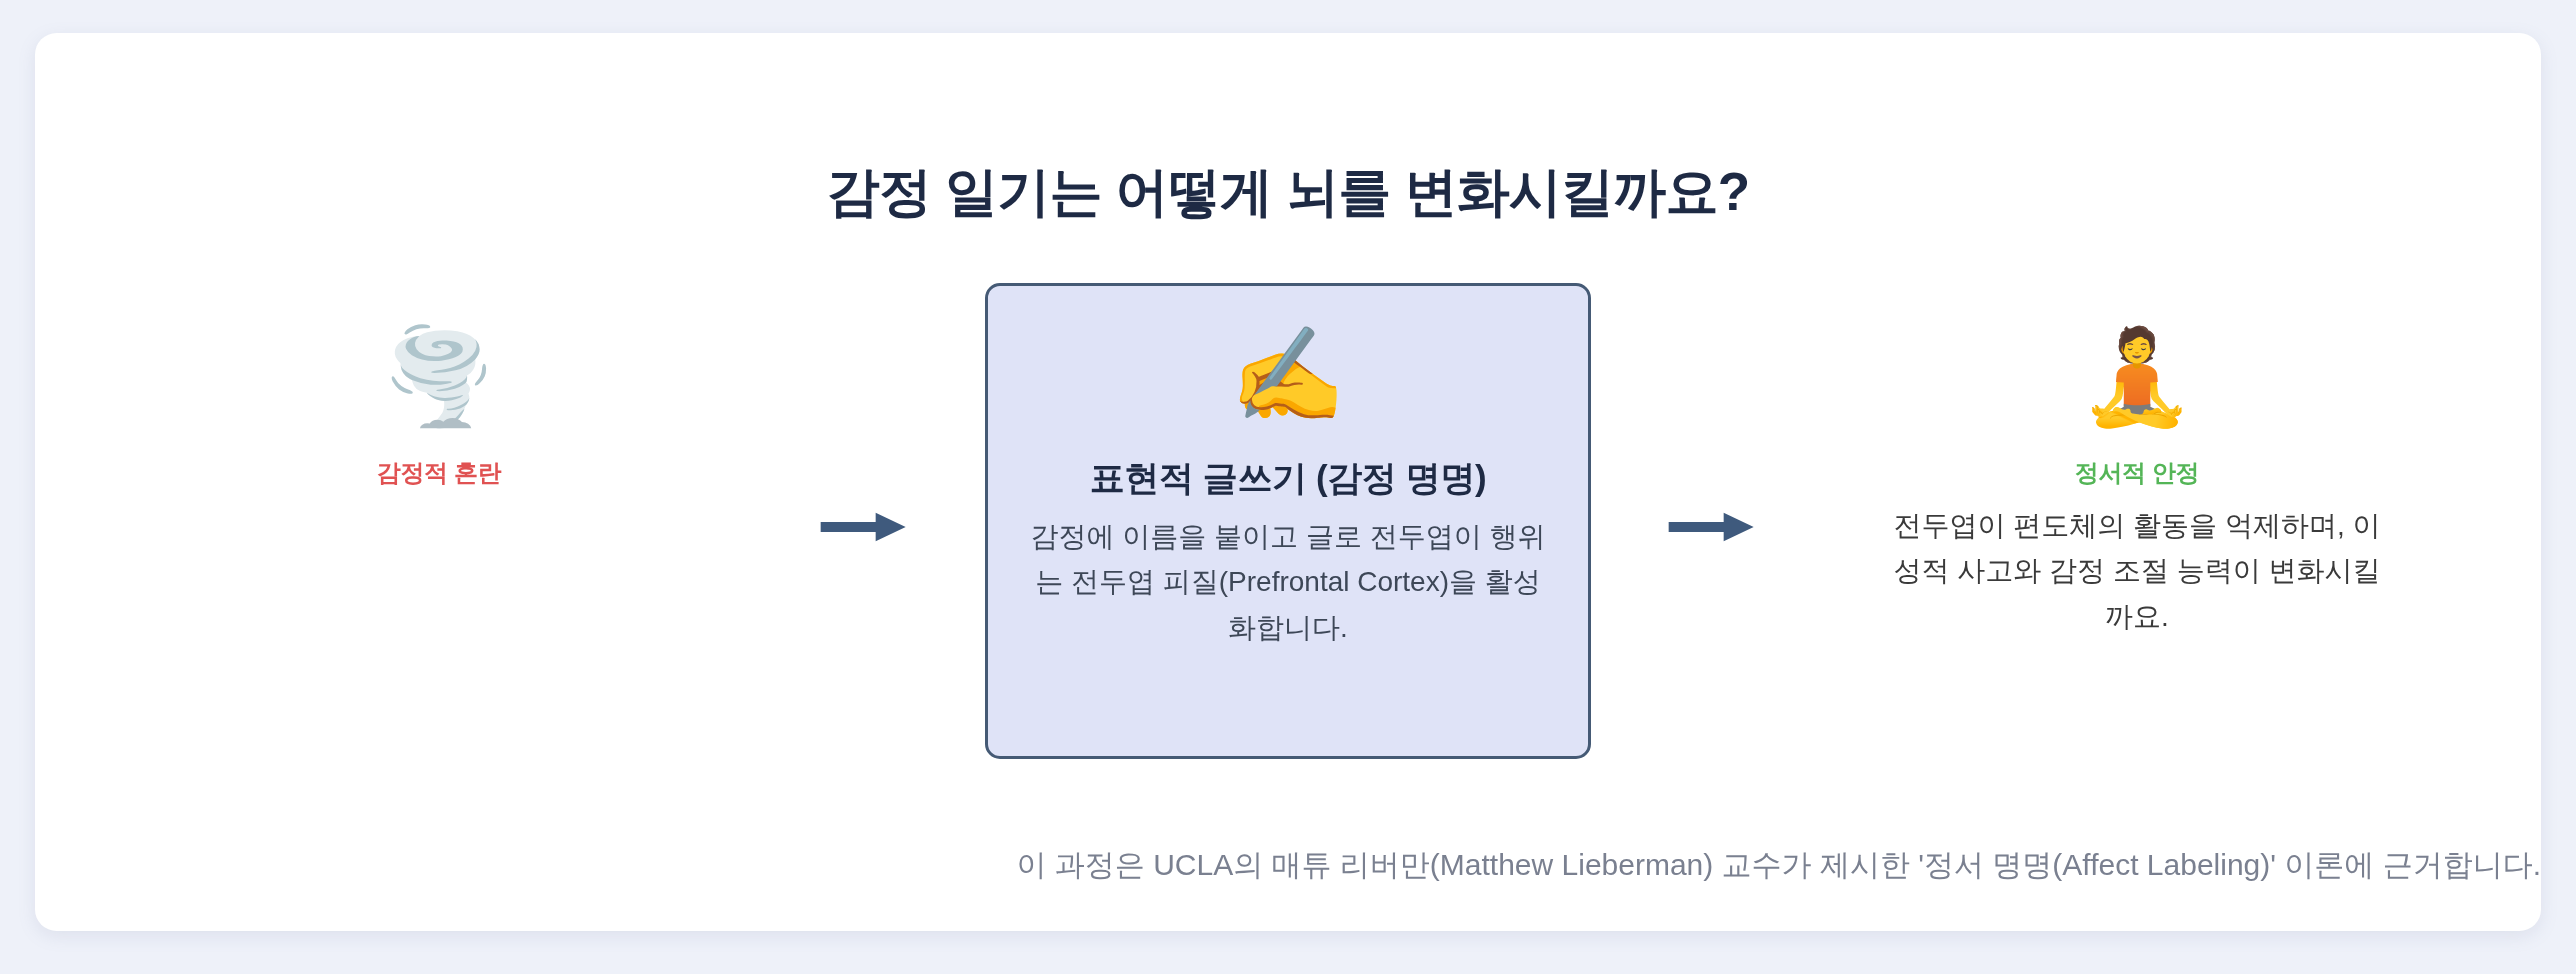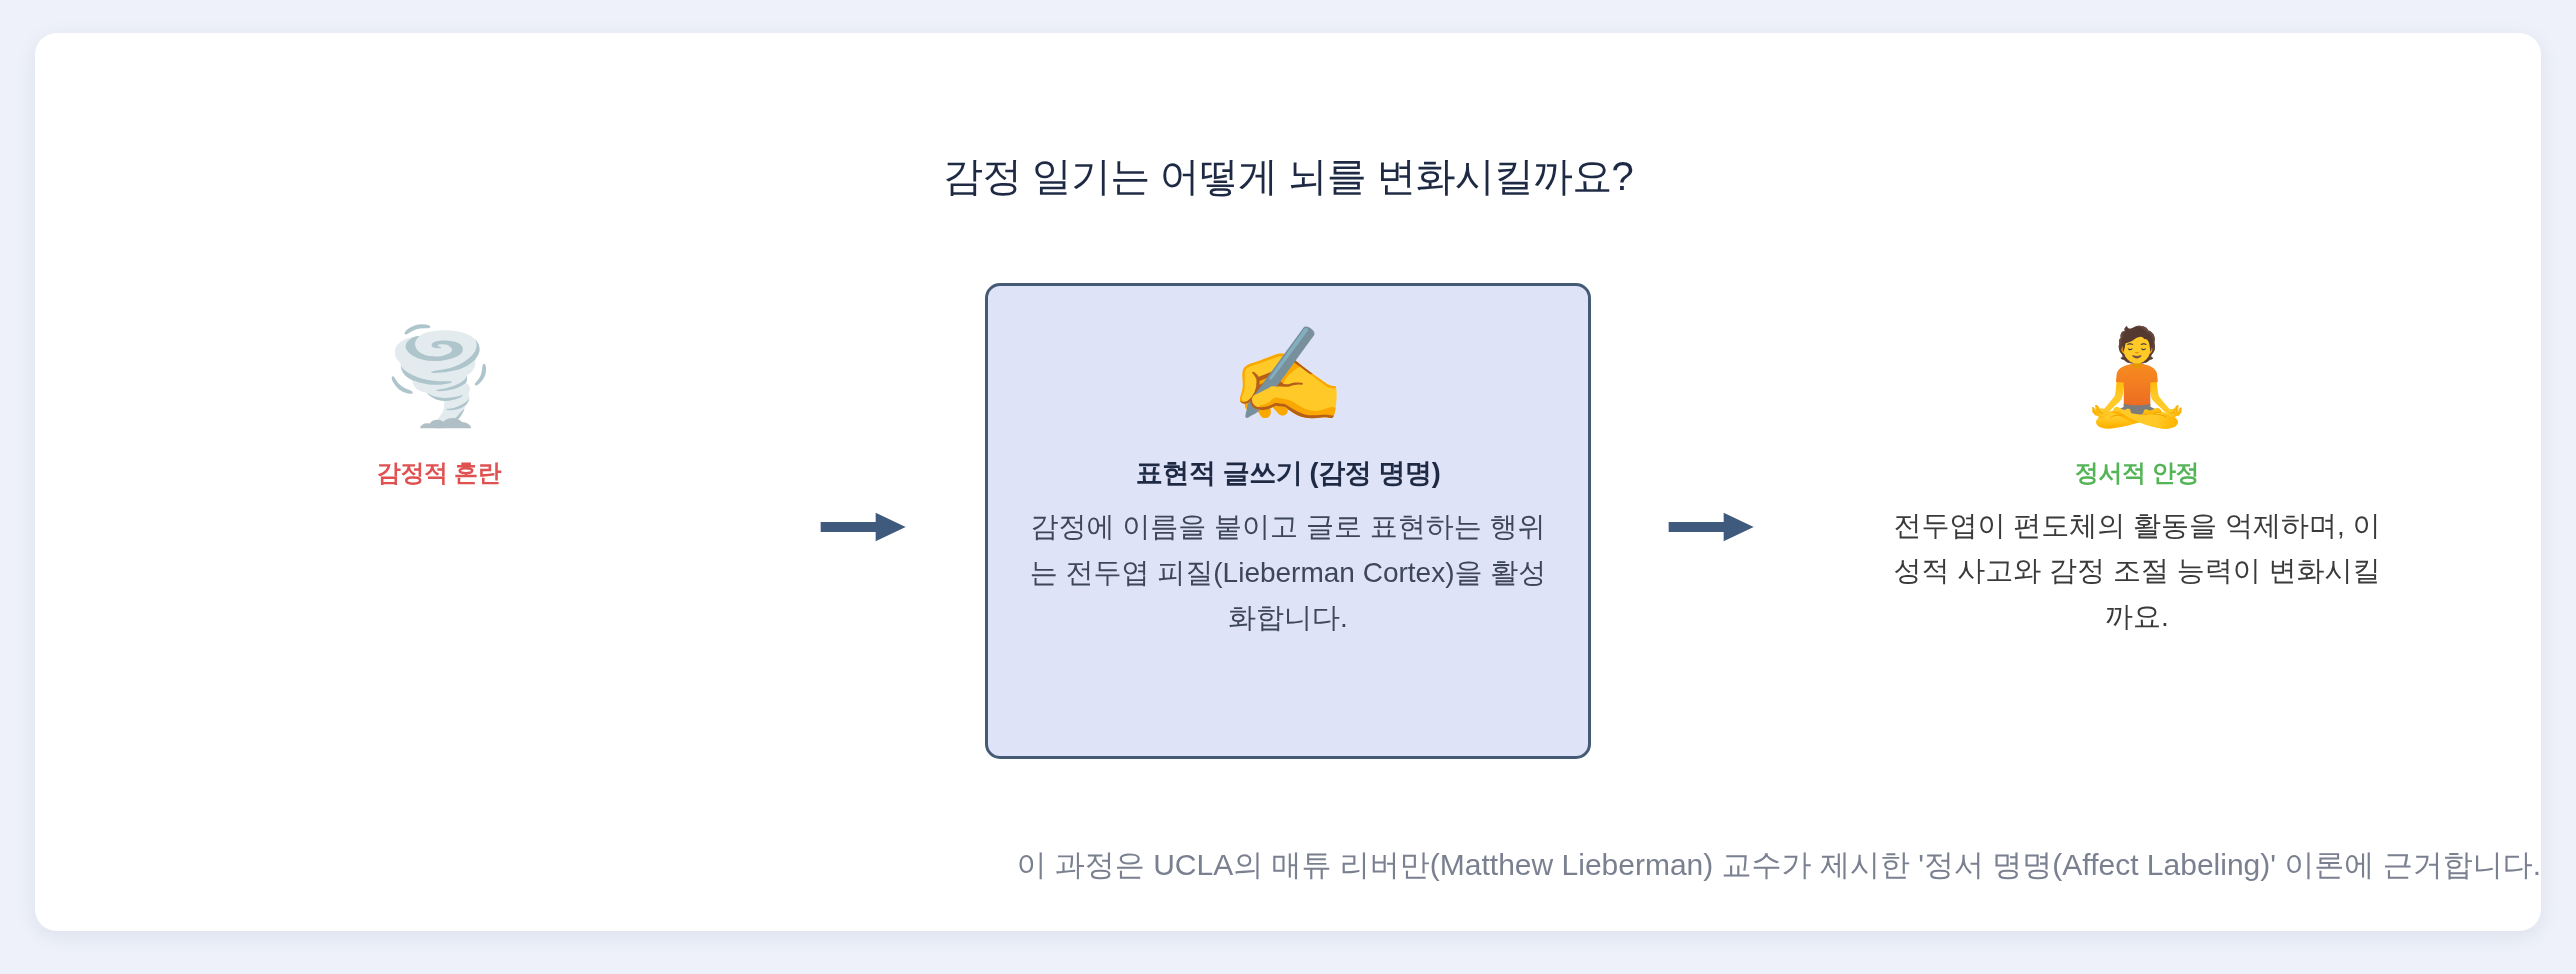--- a/index.html
+++ b/index.html
@@ -28,22 +28,22 @@
     box-sizing: border-box;
   }
 
   
   #page-title {
     position: absolute;
     left: 0;
     top: 93px;
     width: 100%;
     text-align: center;
-    font-size: 40px;
-    font-weight: 400;
+    font-size: 53px;
+    font-weight: 700;
     color: #1e2a44;
     letter-spacing: -0.8px;
     line-height: 1.15;
   }
 
   
   #flow-row {
     position: absolute;
     left: 100px;
     top: 250px;
@@ -89,21 +89,21 @@
 
   .stage-heading {
     font-size: 24px;
     font-weight: 700;
     margin-top: 28px;
     line-height: 1.2;
     letter-spacing: -0.4px;
   }
 
   .stage-heading.danger  { color: #e05252; }
-  .stage-heading.neutral { color: #1e2a44; font-size: 27px; }
+  .stage-heading.neutral { color: #1e2a44; font-size: 35px; }
   .stage-heading.success { color: #54b557; }
 
   .stage-body {
     font-size: 28px;
     line-height: 1.62;
     color: #3a3a3a;
     margin-top: 15px;
     max-width: 508px;
   }
 
@@ -151,21 +151,21 @@
 
     <div class="flow-arrow">
       <svg width="90" height="52" viewBox="0 0 108 62" aria-hidden="true">
         <path d="M2 25 H68 V14 L104 31 L68 48 V37 H2 Z" fill="#3f5a7d"></path>
       </svg>
     </div>
 
     <div class="stage card">
       <div class="stage-emoji">✍️</div>
       <div class="stage-heading neutral">표현적 글쓰기 (감정 명명)</div>
-      <div class="stage-body on-card">감정에 이름을 붙이고 글로 표현하는 행위는 전두엽 피질(Lieberman Cortex)을 활성화합니다.</div>
+      <div class="stage-body on-card">감정에 이름을 붙이고 글로 전두엽이 행위는 전두엽 피질(Prefrontal Cortex)을 활성화합니다.</div>
     </div>
 
     <div class="flow-arrow">
       <svg width="90" height="52" viewBox="0 0 108 62" aria-hidden="true">
         <path d="M2 25 H68 V14 L104 31 L68 48 V37 H2 Z" fill="#3f5a7d"></path>
       </svg>
     </div>
 
     <div class="stage plain">
       <div class="stage-emoji">🧘</div>

